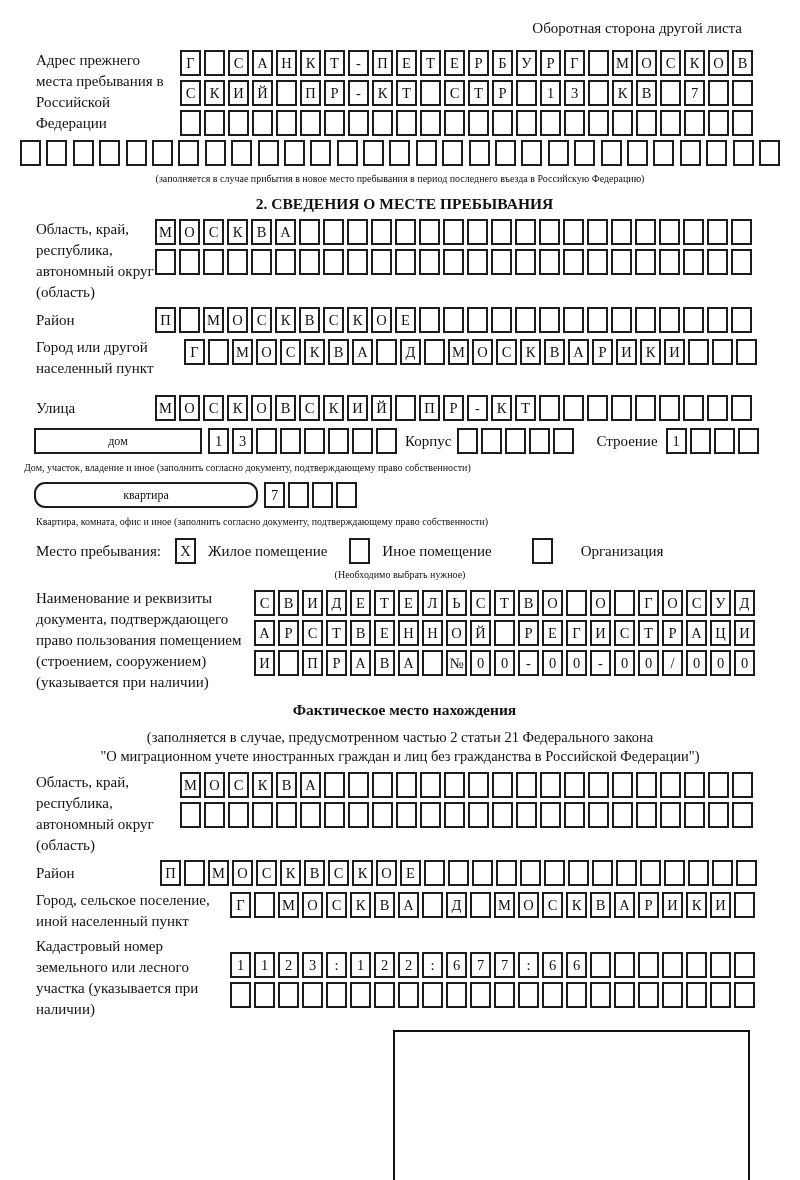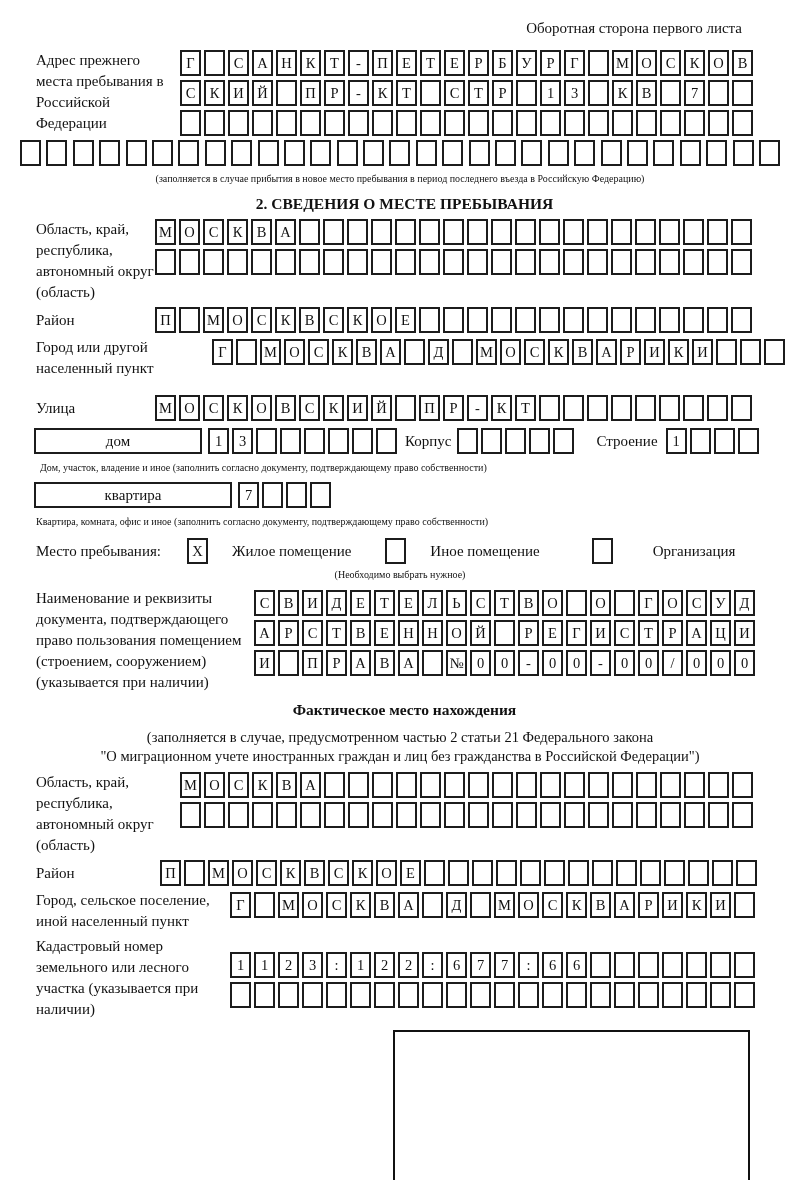--- a/index.html
+++ b/index.html
@@ -17,31 +17,31 @@
   .cell{
     box-sizing:border-box;flex:0 0 auto;
     width:21px;height:26px;border:2px solid #1c1c1c;background:#fff;
     display:inline-flex;align-items:center;justify-content:center;
     font-size:14.5px;line-height:1;
   }
   .note{font-size:10px;text-align:center;line-height:19px;}
   .sec-title{font-weight:bold;text-align:center;font-size:15.5px;padding-left:9px;}
   .hbox{
     box-sizing:border-box;height:26px;border:2px solid #1c1c1c;
-    display:flex;align-items:center;justify-content:center;font-size:15px;
+    display:flex;align-items:center;justify-content:center;font-size:12px;
   }
   .inline-label{line-height:26px;flex:0 0 auto;}
   .bigbox{box-sizing:border-box;border:2px solid #111;background:#fff;}
 </style>
 </head>
 <body>
 
 <div class="page">
 
-  <div class="hdr">Оборотная сторона первого листа</div>
+  <div class="hdr">Оборотная сторона другой листа</div>
 
   <div class="frow" style="margin:13px 0 0 36px;">
     <div class="flabel" style="width:144px;">Адрес прежнего места пребывания в Российской Федерации</div>
     <div class="cellcol">
       <div class="cells">
           <span class="cell">Г</span>
           <span class="cell"></span>
           <span class="cell">С</span>
           <span class="cell">А</span>
           <span class="cell">Н</span>
@@ -238,21 +238,21 @@
         <span class="cell"></span>
         <span class="cell"></span>
         <span class="cell"></span>
         <span class="cell"></span>
         <span class="cell"></span>
         <span class="cell"></span>
         <span class="cell"></span>
       </div>
   </div>
 
-  <div class="frow" style="margin:4px 0 16px 36px;gap:28px;">
+  <div class="frow" style="margin:4px 0 16px 36px;">
     <div class="flabel" style="width:148px;">Город или другой населенный пункт</div>
     <div class="cells" style="margin-top:2px;">
         <span class="cell">Г</span>
         <span class="cell"></span>
         <span class="cell">М</span>
         <span class="cell">О</span>
         <span class="cell">С</span>
         <span class="cell">К</span>
         <span class="cell">В</span>
         <span class="cell">А</span>
@@ -327,34 +327,34 @@
         <span class="cell"></span>
       </div>
     <div class="inline-label" style="margin:0 8px 0 22px;">Строение</div>
     <div class="cells">
         <span class="cell">1</span>
         <span class="cell"></span>
         <span class="cell"></span>
         <span class="cell"></span>
       </div>
   </div>
-  <div class="note" style="text-align:left;margin:4px 0 0 40px;">Дом, участок, владение и иное (заполнить согласно документу, подтверждающему право собственности)</div>
+  <div class="note" style="text-align:left;margin:4px 0 0 24px;">Дом, участок, владение и иное (заполнить согласно документу, подтверждающему право собственности)</div>
 
   <div class="frow" style="margin:5px 0 0 34px;align-items:center;">
-    <div class="hbox" style="width:198px;">квартира</div>
+    <div class="hbox" style="width:224px;border-radius:11px;">квартира</div>
     <div class="cells" style="margin-left:6px;">
         <span class="cell">7</span>
         <span class="cell"></span>
         <span class="cell"></span>
         <span class="cell"></span>
       </div>
   </div>
   <div class="note" style="text-align:left;margin:4px 10px 0 36px;">Квартира, комната, офис и иное (заполнить согласно документу, подтверждающему право собственности)</div>
 
-  <div class="frow" style="margin:7px 0 0 36px;align-items:center;gap:12px;">
+  <div class="frow" style="margin:7px 0 0 36px;align-items:center;">
     <div class="inline-label">Место пребывания:</div>
     <span class="cell" style="margin-left:14px;">X</span>
     <div class="inline-label" style="margin-left:12px;">Жилое помещение</div>
     <span class="cell" style="margin-left:22px;"></span>
     <div class="inline-label" style="margin-left:12px;">Иное помещение</div>
     <span class="cell" style="margin-left:40px;"></span>
     <div class="inline-label" style="margin-left:28px;">Организация</div>
   </div>
   <div class="note" style="margin-top:1px;">(Необходимо выбрать нужное)</div>
 

